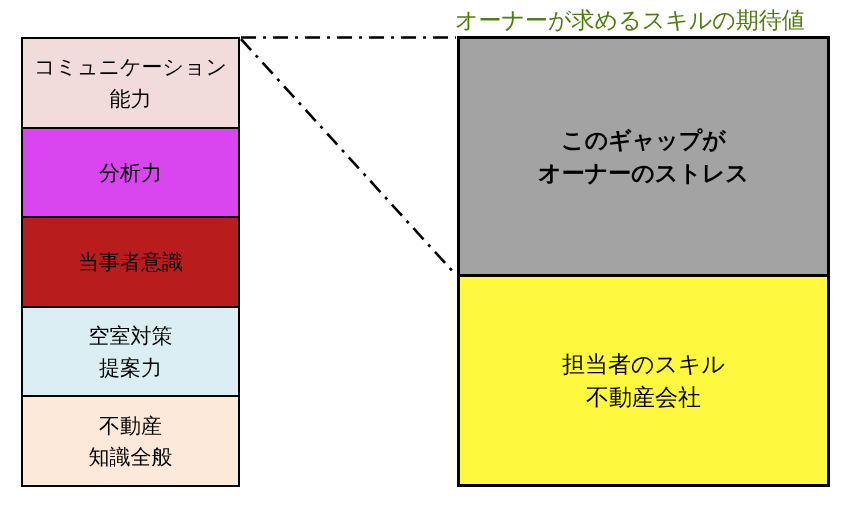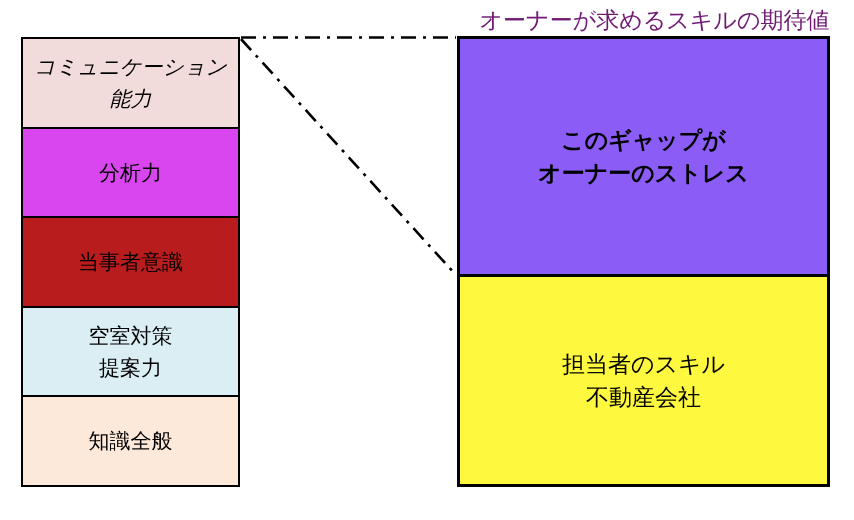--- a/index.html
+++ b/index.html
@@ -33,24 +33,23 @@
     text-align: center;
     border-top: 2.5px solid #000;
   }
   .skill-cell:first-child { border-top: none; }
 
   
   .expect-title {
     position: absolute;
     left: 455px; top: 7px;
     width: 399px;
-    text-align: center;
     font-size: 23px;
     line-height: 26px;
-    color: #701a75;
+    color: #4d7c0f;
     white-space: nowrap;
   }
   .expect-box {
     position: absolute;
     left: 457px; top: 36px;
     width: 373px; height: 451px;
     border: 3px solid #000;
     display: flex;
     flex-direction: column;
   }
@@ -85,43 +84,44 @@
     width: 854px; height: 520px;
     pointer-events: none;
   }
 </style>
 </head>
 <body>
 
 <div class="stage">
 
   <div class="skill-column">
-    <div class="skill-cell" style="background-color: rgb(242, 220, 219); font-style: italic;">
+    <div class="skill-cell" style="background-color: rgb(242, 220, 219);">
       <span>コミュニケーション</span>
       <span>能力</span>
     </div>
     <div class="skill-cell" style="background-color: #d946ef;">
       <span>分析力</span>
     </div>
     <div class="skill-cell" style="background-color: #b91c1c;">
       <span>当事者意識</span>
     </div>
     <div class="skill-cell" style="background-color: rgb(218, 238, 243);">
       <span>空室対策</span>
       <span>提案力</span>
     </div>
     <div class="skill-cell" style="background-color: rgb(253, 233, 217);">
+      <span>不動産</span>
       <span>知識全般</span>
     </div>
   </div>
 
   <div class="expect-title">オーナーが求めるスキルの期待値</div>
 
   <div class="expect-box">
-    <div class="gap-zone" style="background-color: #8b5cf6;">
+    <div class="gap-zone" style="background-color: #a3a3a3;">
       <span>このギャップが</span>
       <span>オーナーのストレス</span>
     </div>
     <div class="skill-zone" style="background-color: rgb(254, 248, 62);">
       <span>担当者のスキル</span>
       <span>不動産会社</span>
     </div>
   </div>
 
   <svg class="connector-overlay" viewBox="0 0 854 520" xmlns="http://www.w3.org/2000/svg">

